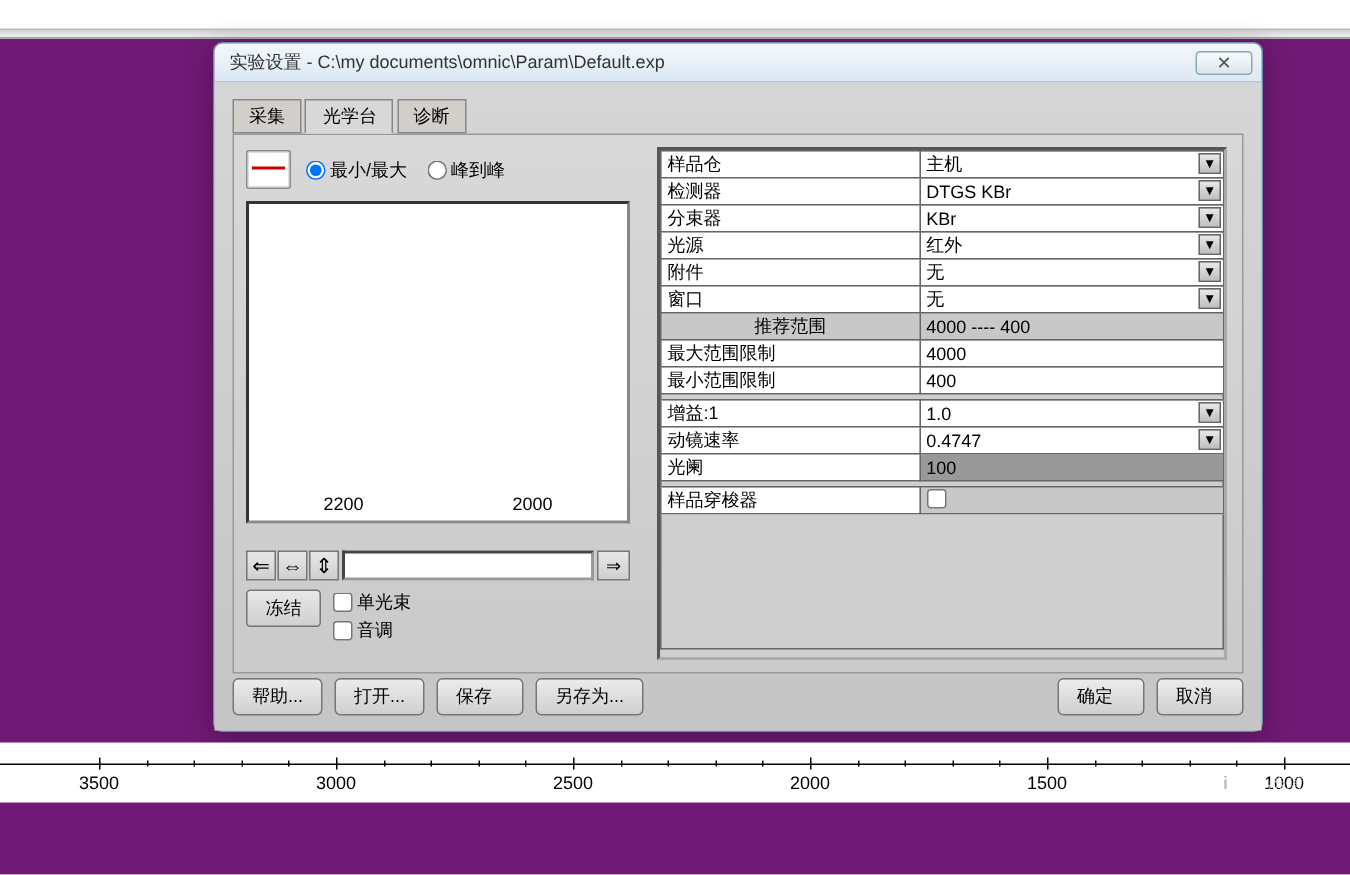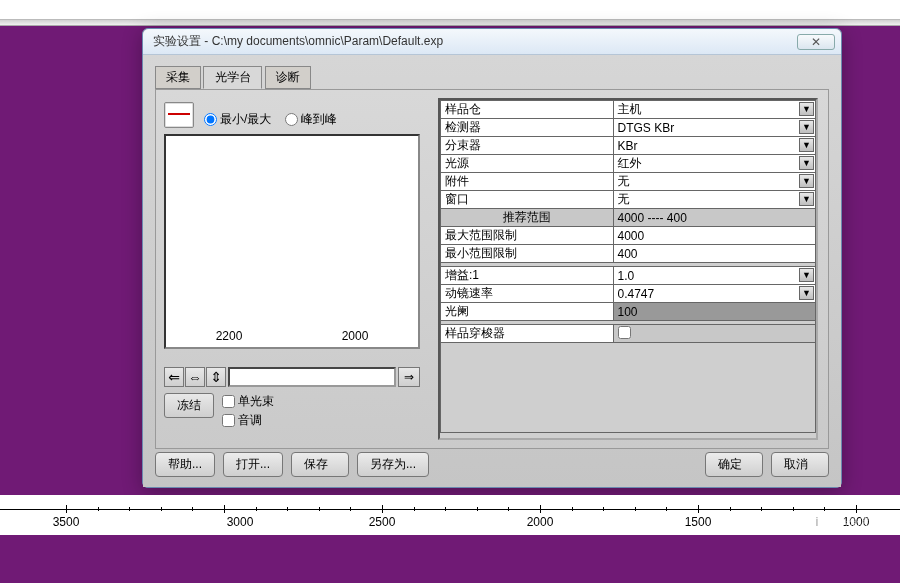--- a/index.html
+++ b/index.html
@@ -26,21 +26,21 @@
 
 .tabs { position: relative; height: 20px; margin-bottom: 4px; }
 .tab { display: inline-block; padding: 2px 10px; border: 1px solid #888; background: #d2cfca; margin-right: -1px; position: relative; top: 1px; cursor: pointer; }
 .tab.active { background: #d8d8d8; border-bottom: 1px solid #d8d8d8; z-index: 2; padding-left: 11px; }
 
 .panel { border: 1px solid #999; background: linear-gradient(#d8d8d8,#cacaca); padding: 8px; height: 360px; position: relative; }
 
 .left-col { position: absolute; left: 8px; top: 8px; width: 260px; }
 .right-col { position: absolute; left: 282px; top: 8px; width: 380px; bottom: 8px; border: 2px inset #aaa; background: #d0d0d0; }
 
-.row1 { display: flex; align-items: flex-end; gap: 10px; height: 30px; }
+.row1 { display: flex; align-items: center; gap: 10px; height: 30px; }
 .icon-wave { width: 30px; height: 26px; border: 1px solid #888; background: #fff; border-radius: 2px; box-shadow: inset 0 0 0 1px #ddd; position: relative; }
 .icon-wave::after { content:""; position:absolute; left:3px; right:3px; top:10px; height:2px; background: #c00; }
 .radio-group label { margin-right: 10px; cursor: pointer; }
 .radio-group input { vertical-align: middle; margin-right: 3px; }
 
 .preview-box { margin-top: 6px; width: 256px; height: 215px; background: #fff; border: 2px inset #888; position: relative; }
 .axis-labels { position: absolute; bottom: 4px; left: 0; right: 0; height: 14px; display: flex; justify-content: space-around; color: #000; font-size: 11px; }
 
 .arrow-row { margin-top: 18px; display: flex; align-items: center; gap: 2px; }
 .arrows { display: flex; gap: 1px; }
@@ -221,21 +221,21 @@
 
   <div class="ruler">
     <div class="ruler-line"></div>
   <div class="tick" style="left: 70px;"></div>
       <div class="tick-label" style="left: 70px;">3500</div>
       <div class="tick small" style="left: 101.6px;"></div>
       <div class="tick small" style="left: 133.2px;"></div>
       <div class="tick small" style="left: 164.8px;"></div>
       <div class="tick small" style="left: 196.4px;"></div>
       <div class="tick" style="left: 228px;"></div>
-      <div class="tick-label" style="left: 244px;">3000</div>
+      <div class="tick-label" style="left: 228px;">3000</div>
       <div class="tick small" style="left: 259.6px;"></div>
       <div class="tick small" style="left: 291.2px;"></div>
       <div class="tick small" style="left: 322.8px;"></div>
       <div class="tick small" style="left: 354.4px;"></div>
       <div class="tick" style="left: 386px;"></div>
       <div class="tick-label" style="left: 386px;">2500</div>
       <div class="tick small" style="left: 417.6px;"></div>
       <div class="tick small" style="left: 449.2px;"></div>
       <div class="tick small" style="left: 480.8px;"></div>
       <div class="tick small" style="left: 512.4px;"></div>

